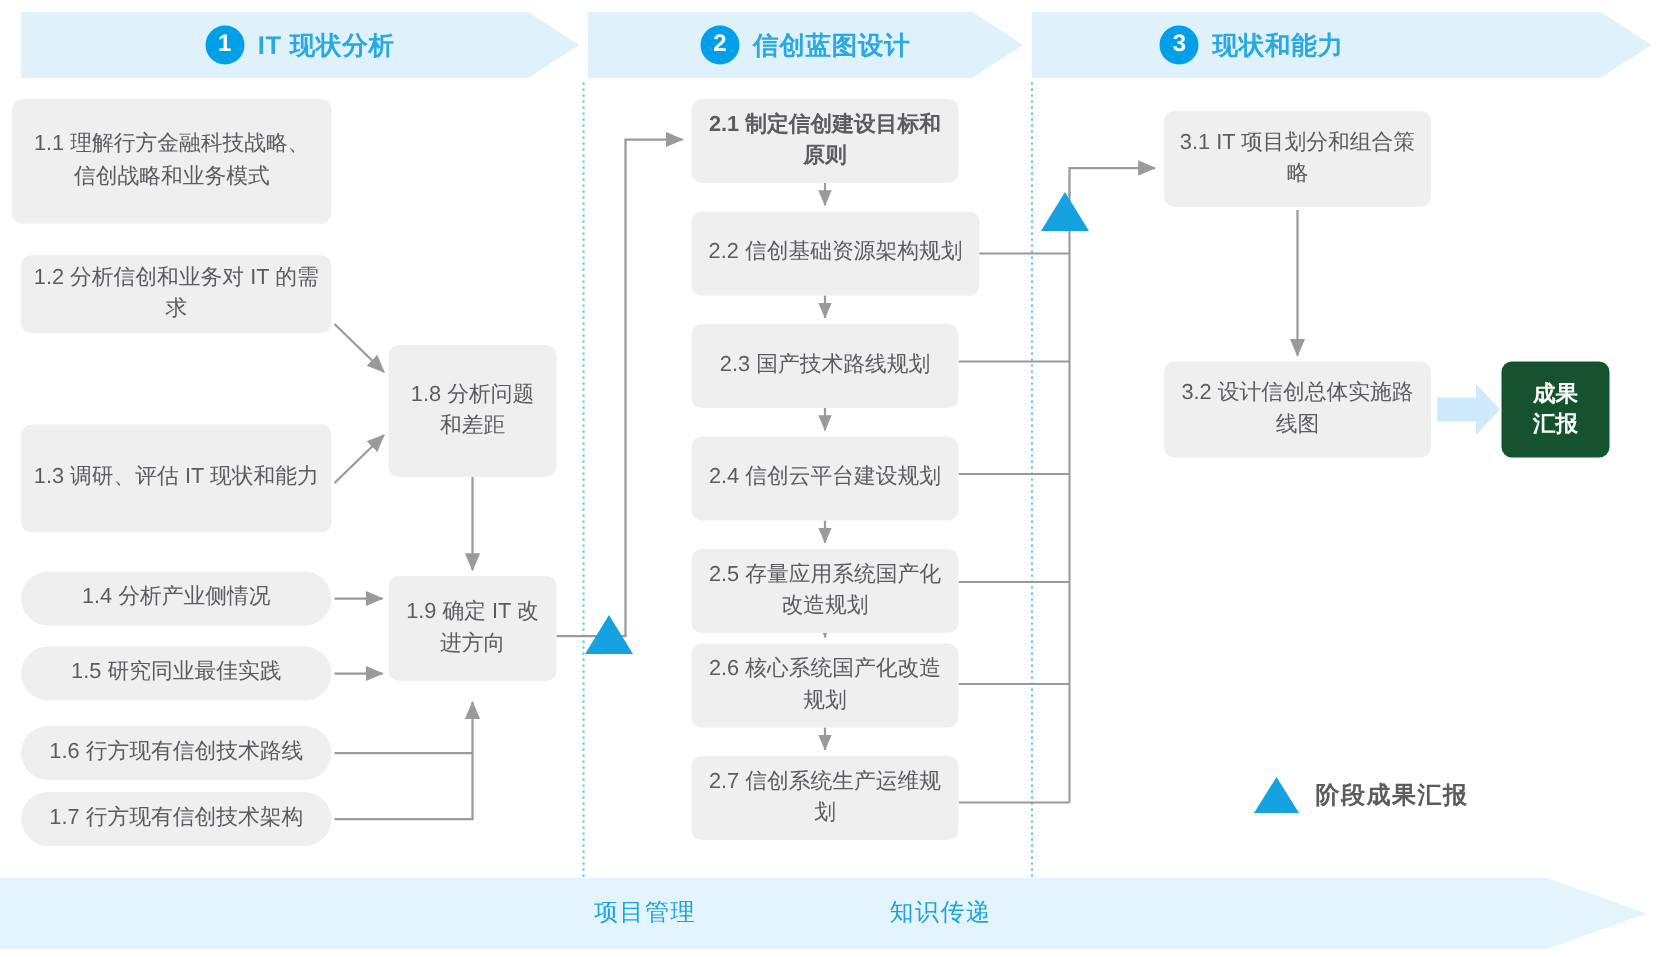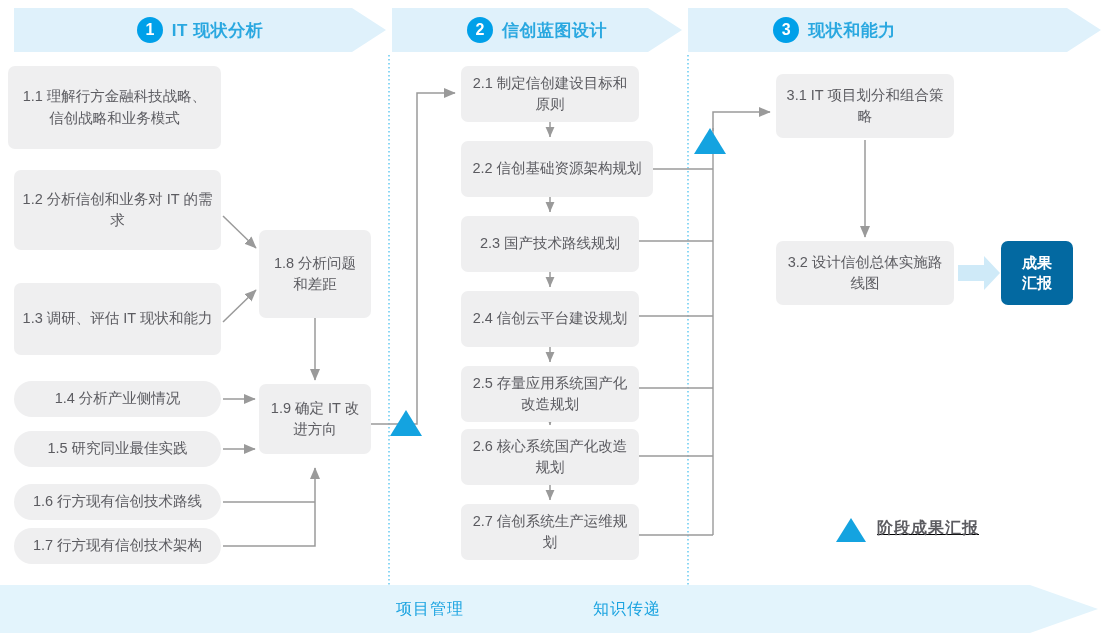--- a/index.html
+++ b/index.html
@@ -56,35 +56,35 @@
     display:flex;
     align-items:center;
     justify-content:center;
     text-align:center;
     padding:0 8px;
     box-sizing:border-box;
   }
   .box.pill{border-radius:18px;justify-content:center;}
   .box-result{
     position:absolute;
-    background:#0369a1;
+    background:#14532d;
     border-radius:7px;
     color:#ffffff;
     font-weight:bold;
     font-size:15px;
     line-height:1.35;
     display:flex;align-items:center;justify-content:center;
     text-align:center;
   }
   
   #wires{position:absolute;left:0;top:0;width:1115px;height:638px;pointer-events:none;}
   
   .legend{
     position:absolute;
-    display:flex;gap:11px;text-decoration:underline;
+    display:flex;align-items:center;gap:11px;
   }
   .legend-tri{
     width:0;height:0;
     border-left:15px solid transparent;
     border-right:15px solid transparent;
     border-bottom:24px solid #14a3e0;
   }
   .legend-text{
     color:#5b5b60;font-size:16px;font-weight:bold;letter-spacing:1px;
   }
@@ -178,21 +178,21 @@
     <path d="M713,131 L713,112 L770,112" stroke="#9a9a9a" stroke-width="1.5" fill="none" marker-end="url(#arrow)"></path>
 
     <line x1="865" y1="140" x2="865" y2="237" stroke="#9a9a9a" stroke-width="1.5" marker-end="url(#arrow)"></line>
 
     <path d="M958,265 L984,265 L984,256 L1000,273 L984,290 L984,281 L958,281 z" fill="#cfeaf8"></path>
   </svg>
 
   <div class="box" style="left:8px;top:66px;width:213px;height:83px;">
       <span>1.1 理解行方金融科技战略、信创战略和业务模式</span>
     </div>
-  <div class="box" style="left:14px;top:170px;width:207px;height:80px;">
+  <div class="box" style="left:14px;top:170px;width:207px;height:52px;">
       <span>1.2 分析信创和业务对 IT 的需求</span>
     </div>
   <div class="box" style="left:14px;top:283px;width:207px;height:72px;">
       <span>1.3 调研、评估 IT 现状和能力</span>
     </div>
   <div class="box pill" style="left:14px;top:381px;width:207px;height:36px;">
       <span>1.4 分析产业侧情况</span>
     </div>
   <div class="box pill" style="left:14px;top:431px;width:207px;height:36px;">
       <span>1.5 研究同业最佳实践</span>
@@ -203,21 +203,21 @@
   <div class="box pill" style="left:14px;top:528px;width:207px;height:36px;">
       <span>1.7 行方现有信创技术架构</span>
     </div>
   <div class="box" style="left:259px;top:230px;width:112px;height:88px;">
       <span>1.8 分析问题和差距</span>
     </div>
   <div class="box" style="left:259px;top:384px;width:112px;height:70px;">
       <span>1.9 确定 IT 改进方向</span>
     </div>
 
-  <div class="box" style="left:461px;top:66px;width:178px;height:56px;">
+  <div class="box" style="left:461px;top:66px;width:178px;height:56px;font-weight:bold;">
       <span>2.1 制定信创建设目标和原则</span>
     </div>
   <div class="box" style="left:461px;top:141px;width:192px;height:56px;">
       <span>2.2 信创基础资源架构规划</span>
     </div>
   <div class="box" style="left:461px;top:216px;width:178px;height:56px;">
       <span>2.3 国产技术路线规划</span>
     </div>
   <div class="box" style="left:461px;top:291px;width:178px;height:56px;">
       <span>2.4 信创云平台建设规划</span>

